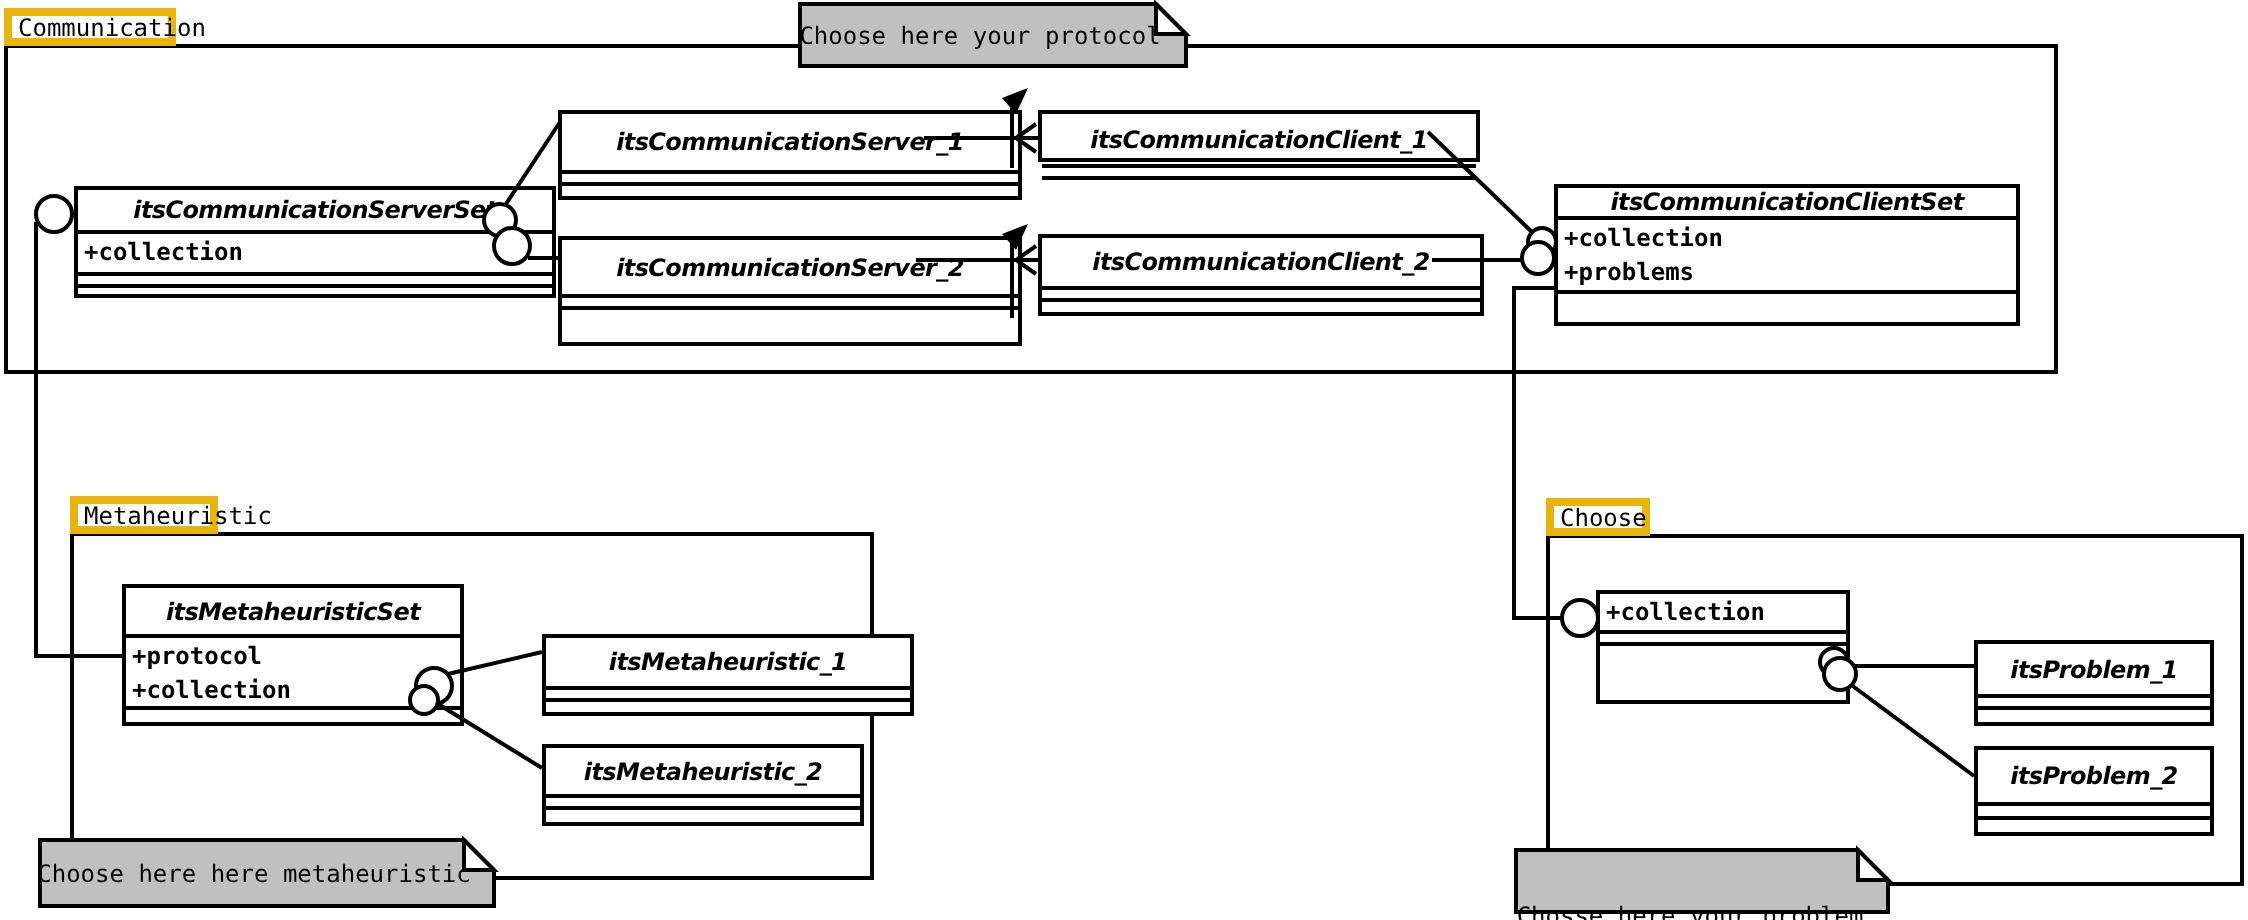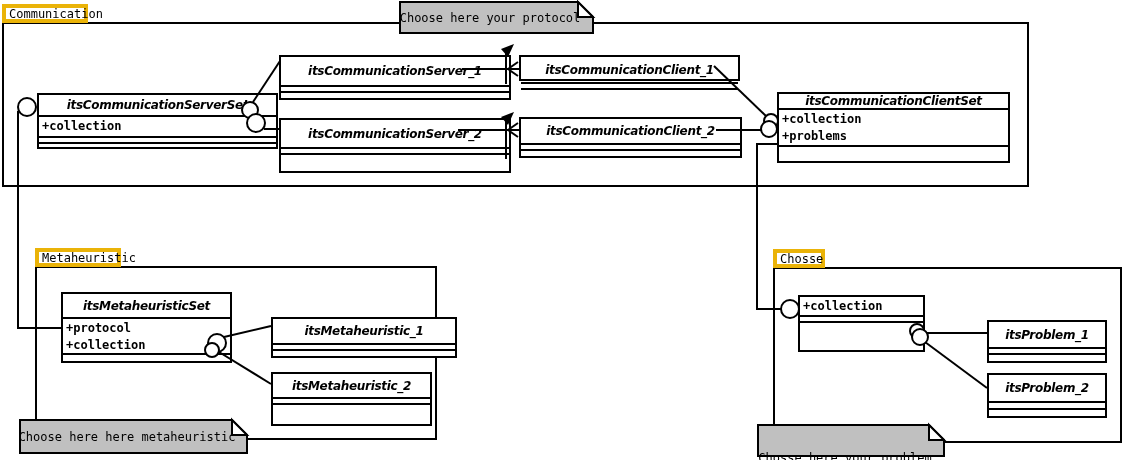--- a/index.html
+++ b/index.html
@@ -30,27 +30,27 @@
 <body>
 
 <div class="canvas">
 
   <div class="pkg-body" style="left:2px;top:22px;width:1027px;height:165px"></div>
   <div class="pkg-tab" style="left:2px;top:4px;width:86px;height:19px">
     <span>Communication</span>
   </div>
 
   <div class="pkg-body" style="left:35px;top:266px;width:402px;height:174px"></div>
-  <div class="pkg-tab" style="left:35px;top:248px;width:86px;height:19px">
+  <div class="pkg-tab" style="left:35px;top:248px;width:74px;height:19px">
     <span>Metaheuristic</span>
   </div>
 
   <div class="pkg-body" style="left:773px;top:267px;width:349px;height:176px"></div>
   <div class="pkg-tab" style="left:773px;top:249px;width:52px;height:19px">
-    <span>Chosse</span>
+    <span>Choose</span>
   </div>
 
   <div class="cls" style="left:37px;top:93px;width:241px;height:56px">
     <div class="cls-title" style="height:22px">itsCommunicationServerSet</div>
     <div class="cls-attrs" style="height:21px">
       <div>+collection</div>
     </div>
     <div class="cls-empty" style="height:6px"></div>
     <div class="cls-empty last" style="height:3px"></div>
   </div>
@@ -96,21 +96,21 @@
     </div>
     <div class="cls-empty last" style="height:6px"></div>
   </div>
 
   <div class="cls" style="left:271px;top:317px;width:186px;height:41px">
     <div class="cls-title" style="height:26px">itsMetaheuristic_1</div>
     <div class="cls-empty" style="height:6px"></div>
     <div class="cls-empty last" style="height:5px"></div>
   </div>
 
-  <div class="cls" style="left:271px;top:372px;width:161px;height:54px">
+  <div class="cls" style="left:271px;top:372px;width:161px;height:41px">
     <div class="cls-title" style="height:25px">itsMetaheuristic_2</div>
     <div class="cls-empty" style="height:6px"></div>
     <div class="cls-empty last" style="height:6px"></div>
   </div>
 
   <div class="cls" style="left:798px;top:295px;width:127px;height:57px">
     <div class="cls-attrs" style="height:20px">
       <div>+collection</div>
     </div>
     <div class="cls-empty" style="height:6px"></div>

